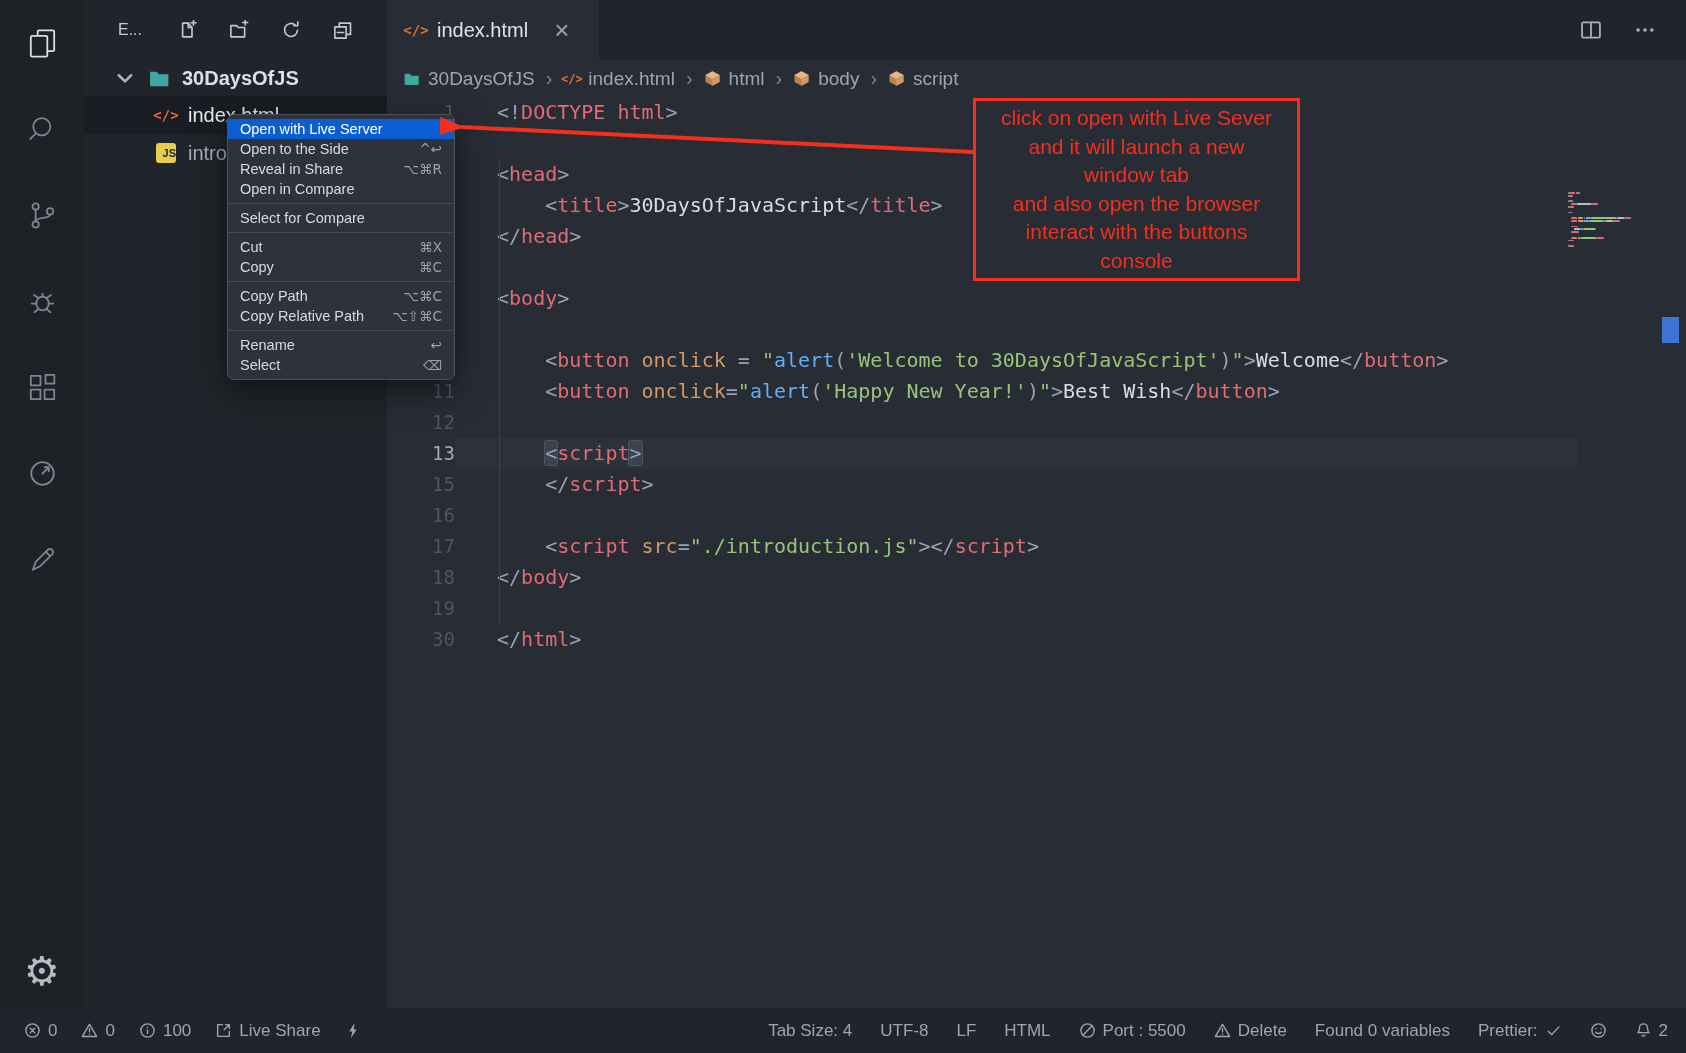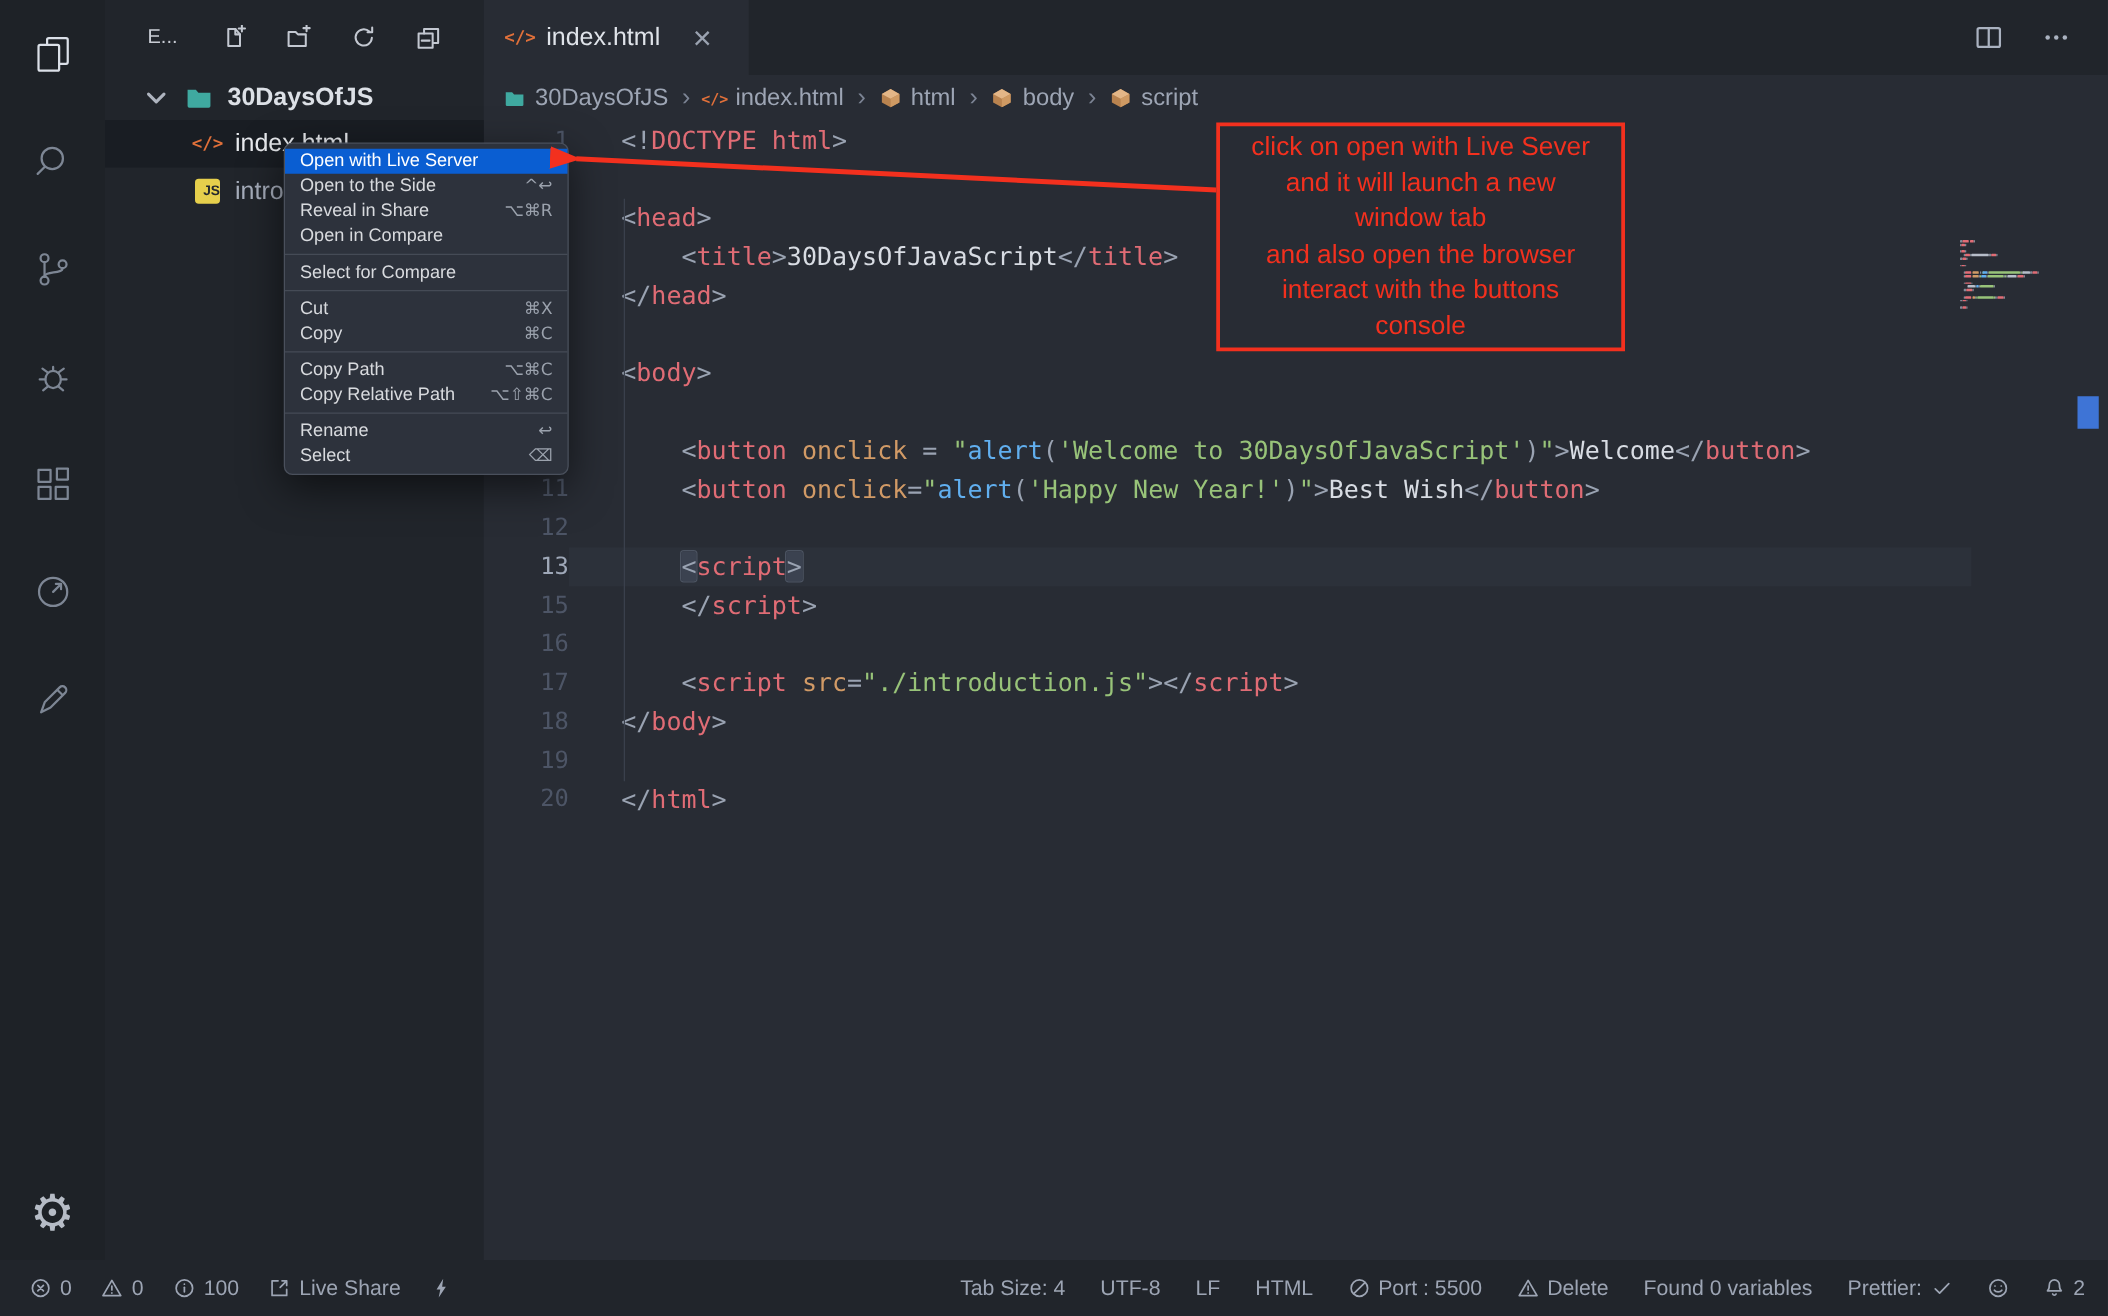--- a/index.html
+++ b/index.html
@@ -301,21 +301,21 @@
         <div class="code-line"><span class="gutter">9</span><span class="line-content"></span></div>
         <div class="code-line"><span class="gutter">10</span><span class="line-content"><span class="tok-x">    </span><span class="tok-p">&lt;</span><span class="tok-t">button</span><span class="tok-x"> </span><span class="tok-a">onclick</span><span class="tok-x"> </span><span class="tok-p">=</span><span class="tok-x"> </span><span class="tok-s">"</span><span class="tok-f">alert</span><span class="tok-p">(</span><span class="tok-s">'Welcome to 30DaysOfJavaScript'</span><span class="tok-p">)</span><span class="tok-s">"</span><span class="tok-p">&gt;</span><span class="tok-x">Welcome</span><span class="tok-p">&lt;/</span><span class="tok-t">button</span><span class="tok-p">&gt;</span></span></div>
         <div class="code-line"><span class="gutter">11</span><span class="line-content"><span class="tok-x">    </span><span class="tok-p">&lt;</span><span class="tok-t">button</span><span class="tok-x"> </span><span class="tok-a">onclick</span><span class="tok-p">=</span><span class="tok-s">"</span><span class="tok-f">alert</span><span class="tok-p">(</span><span class="tok-s">'Happy New Year!'</span><span class="tok-p">)</span><span class="tok-s">"</span><span class="tok-p">&gt;</span><span class="tok-x">Best Wish</span><span class="tok-p">&lt;/</span><span class="tok-t">button</span><span class="tok-p">&gt;</span></span></div>
         <div class="code-line"><span class="gutter">12</span><span class="line-content"></span></div>
         <div class="code-line current"><span class="gutter">13</span><span class="line-content"><span class="tok-x">    </span><span class="tok-h">&lt;</span><span class="tok-t">script</span><span class="tok-h">&gt;</span></span></div>
         <div class="code-line"><span class="gutter">15</span><span class="line-content"><span class="tok-x">    </span><span class="tok-p">&lt;/</span><span class="tok-t">script</span><span class="tok-p">&gt;</span></span></div>
         <div class="code-line"><span class="gutter">16</span><span class="line-content"></span></div>
         <div class="code-line"><span class="gutter">17</span><span class="line-content"><span class="tok-x">    </span><span class="tok-p">&lt;</span><span class="tok-t">script</span><span class="tok-x"> </span><span class="tok-a">src</span><span class="tok-p">=</span><span class="tok-s">"</span><span class="tok-u">./introduction.js</span><span class="tok-s">"</span><span class="tok-p">&gt;</span><span class="tok-p">&lt;/</span><span class="tok-t">script</span><span class="tok-p">&gt;</span></span></div>
         <div class="code-line"><span class="gutter">18</span><span class="line-content"><span class="tok-p">&lt;/</span><span class="tok-t">body</span><span class="tok-p">&gt;</span></span></div>
         <div class="code-line"><span class="gutter">19</span><span class="line-content"></span></div>
-        <div class="code-line"><span class="gutter">20</span><span class="line-content"><span class="tok-p">&lt;/</span><span class="tok-t">html</span><span class="tok-p">&gt;</span></span></div>
+        <div class="code-line"><span class="gutter">30</span><span class="line-content"><span class="tok-p">&lt;/</span><span class="tok-t">html</span><span class="tok-p">&gt;</span></span></div>
       </div>
     <div class="minimap">
         <div class="mm-row">
           <span class="mm-seg" style="width: 1.6px; background: rgb(132, 139, 152);"></span>
           <span class="mm-seg" style="width: 5.6px; background: rgb(224, 108, 117);"></span>
           <span class="mm-seg" style="width: 0.8px; background: transparent;"></span>
           <span class="mm-seg" style="width: 3.2px; background: rgb(224, 108, 117);"></span>
           <span class="mm-seg" style="width: 0.8px; background: rgb(132, 139, 152);"></span>
         </div>
         <div class="mm-row">

